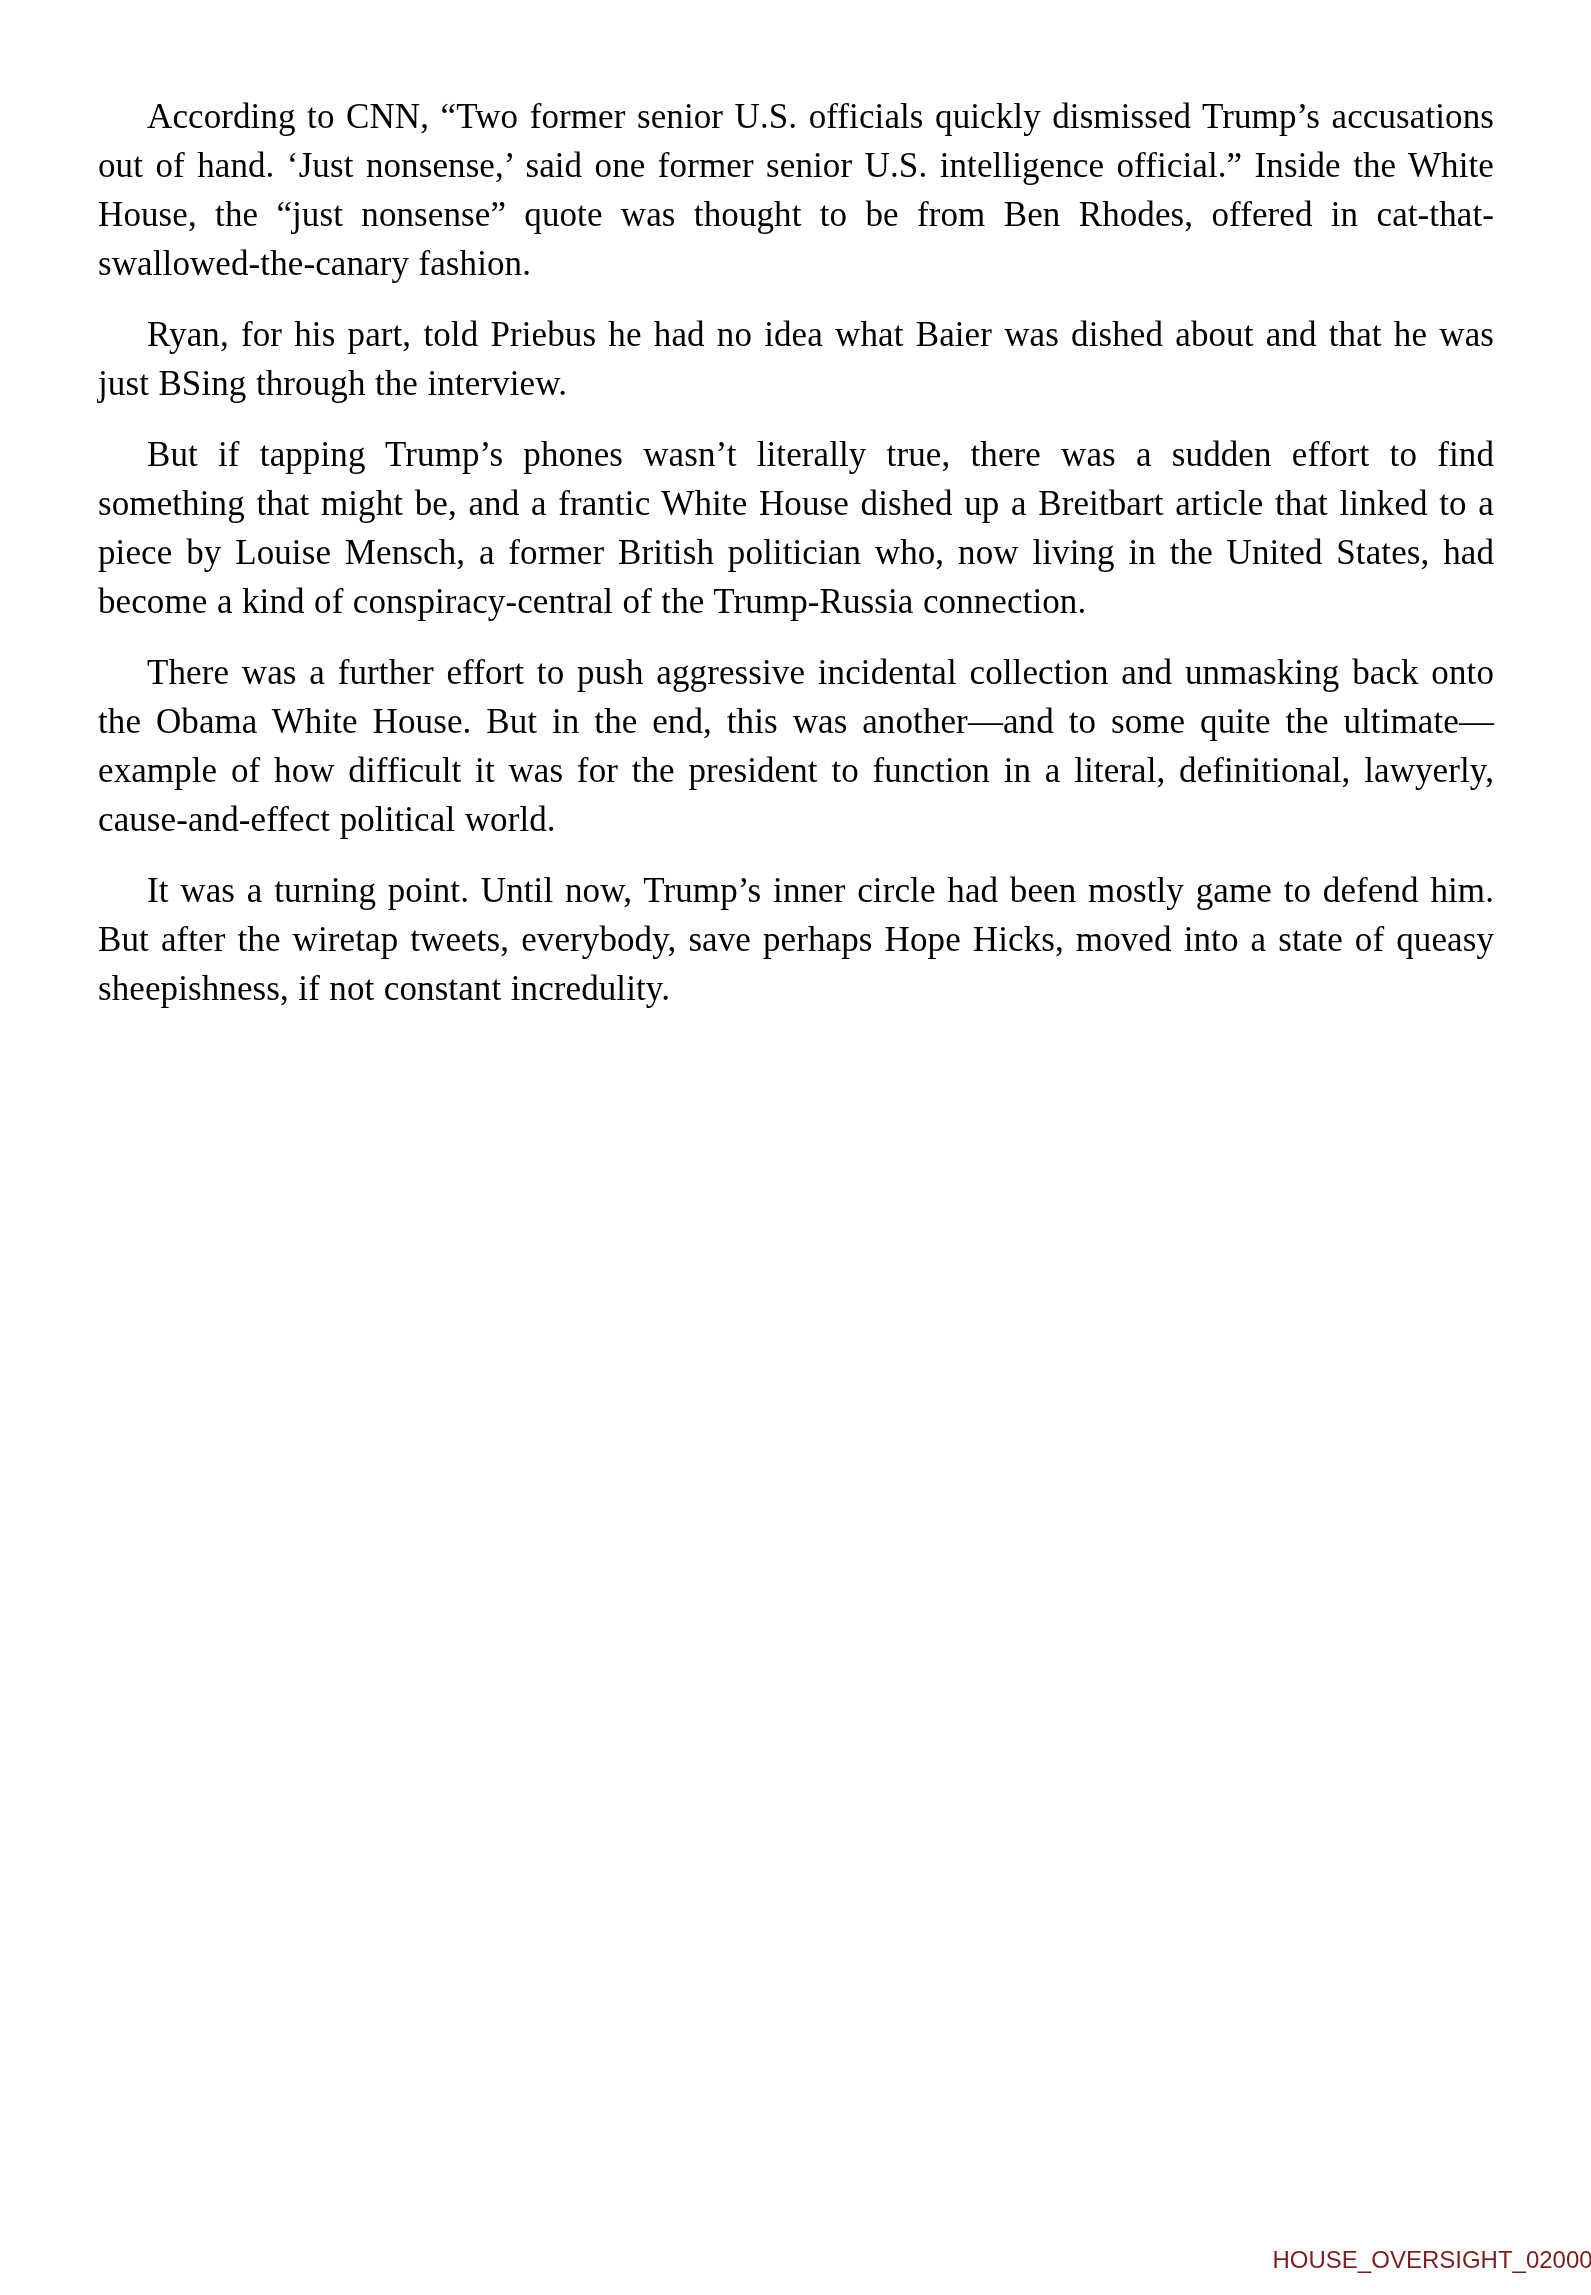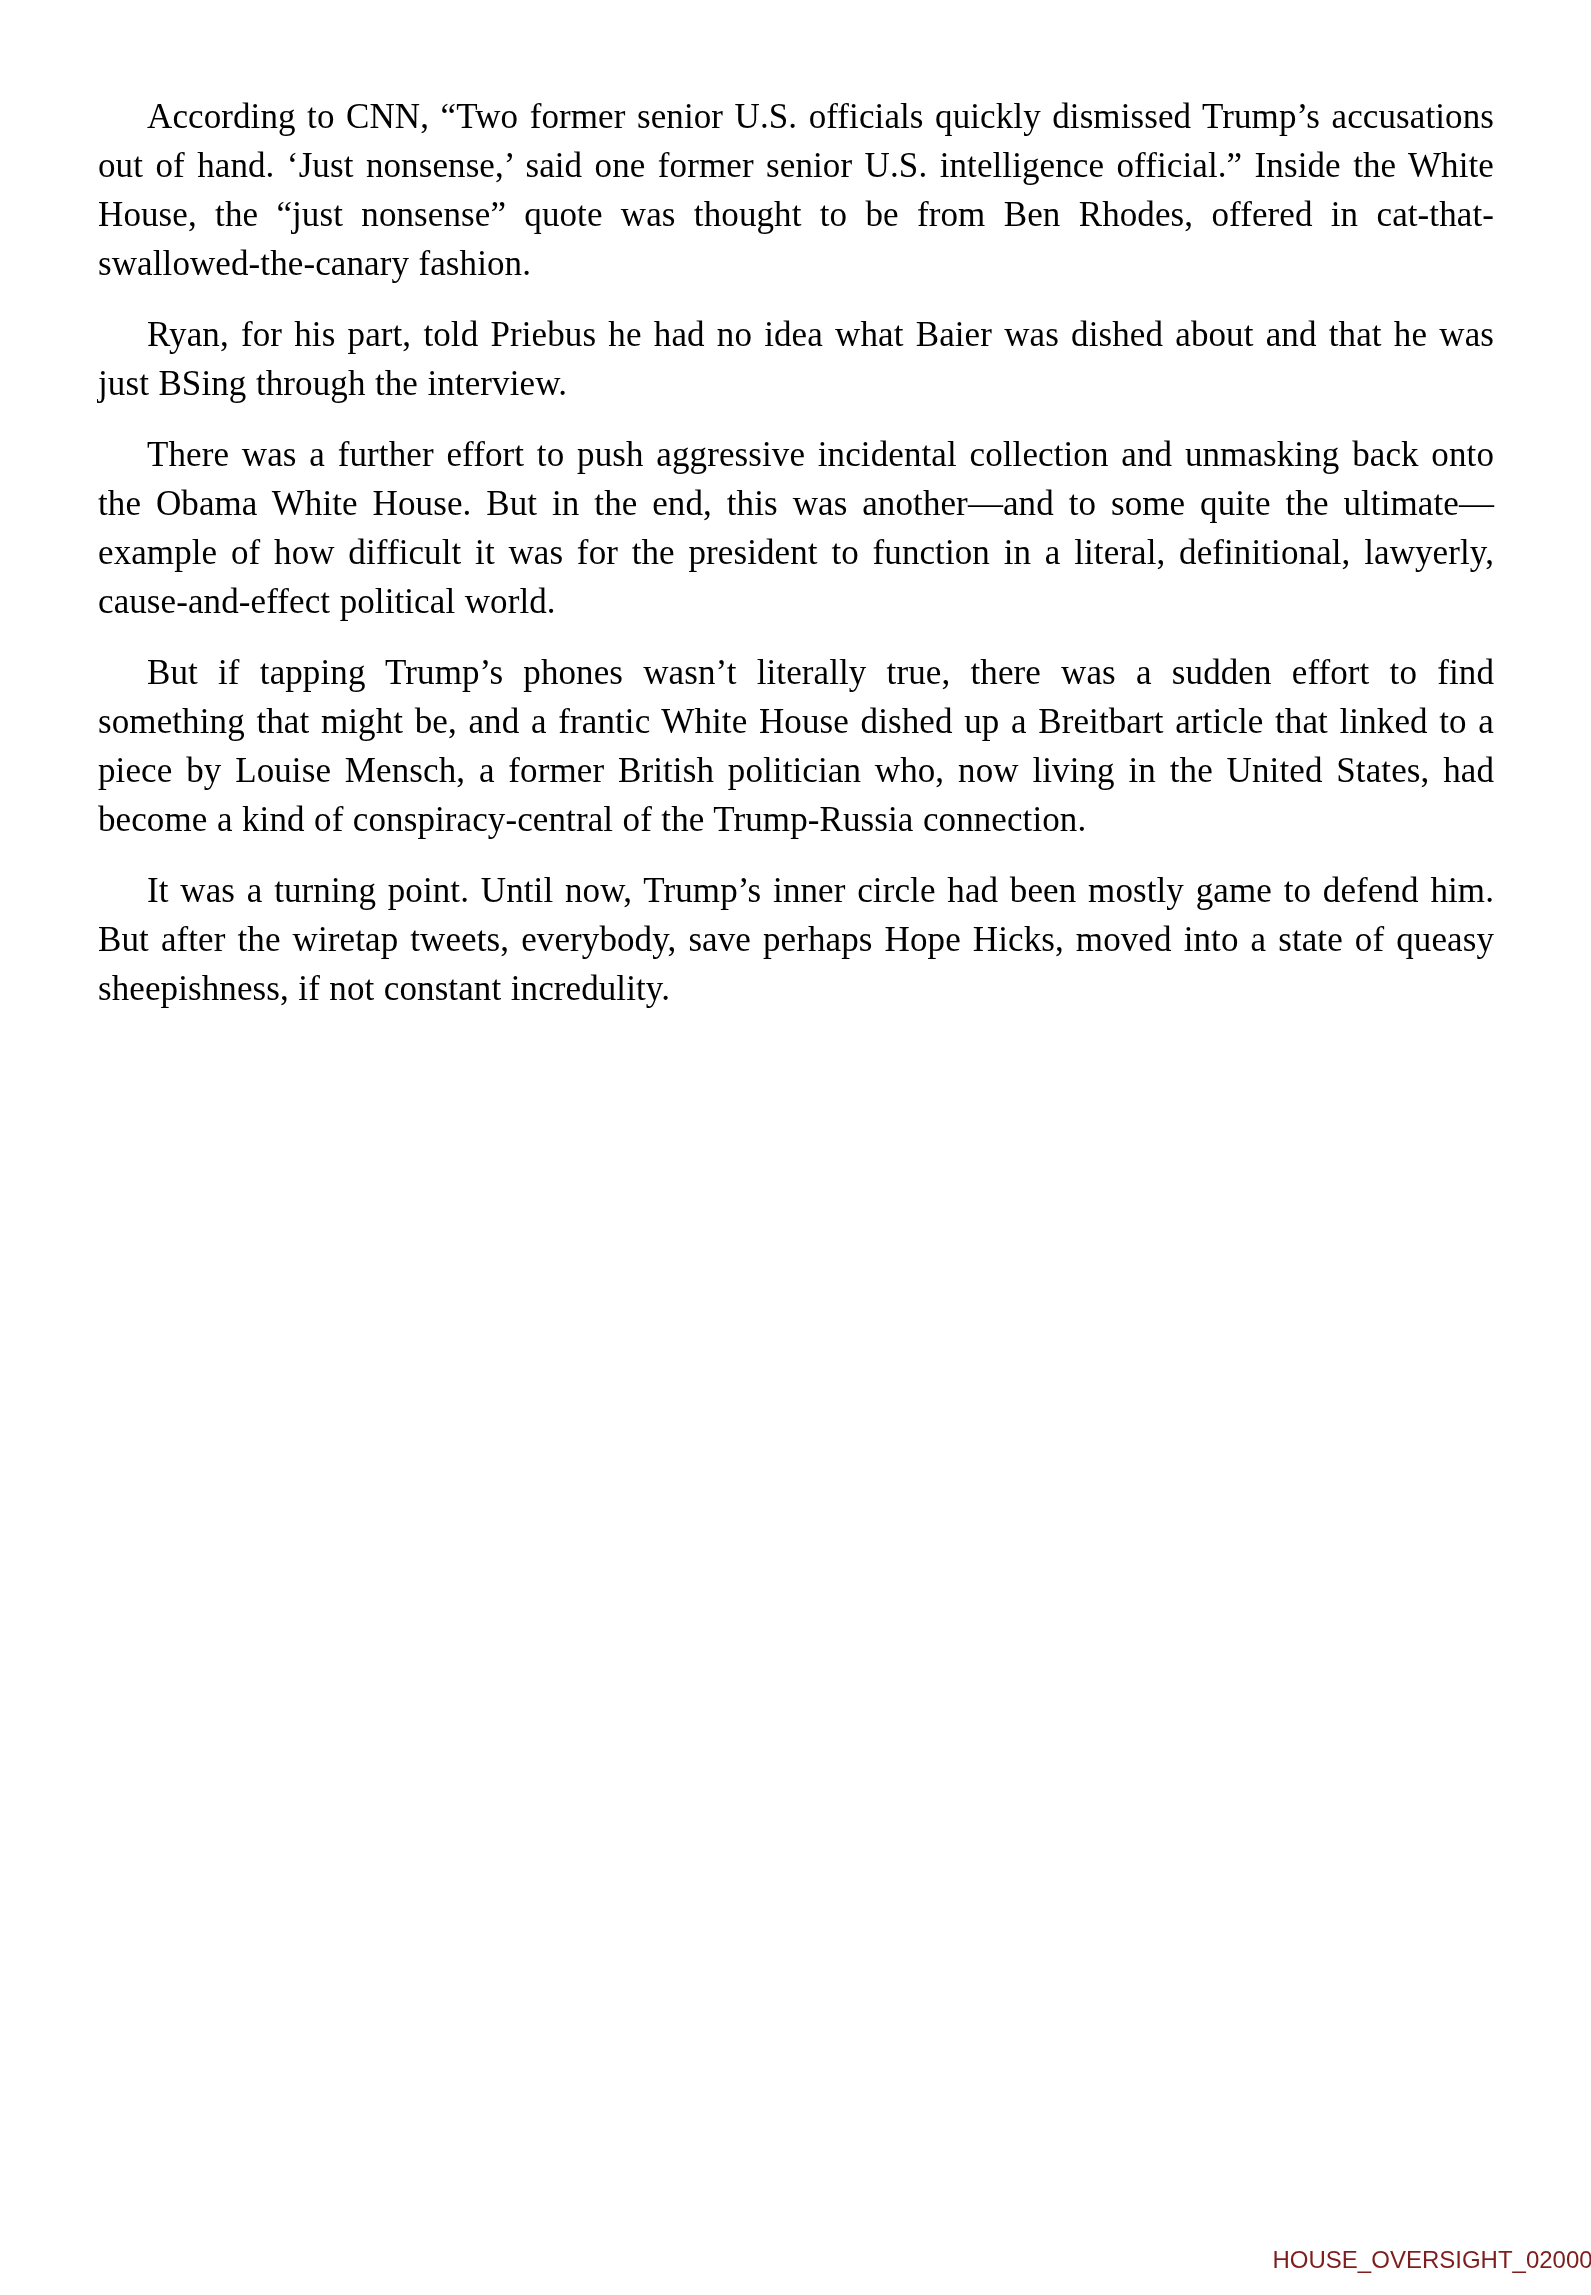--- a/index.html
+++ b/index.html
@@ -44,19 +44,19 @@
     white-space: nowrap;
   }
 </style>
 </head>
 <body>
 
 <div class="page">
   <div class="content">
     <p>According to CNN, “Two former senior U.S. officials quickly dismissed Trump’s accusations out of hand. ‘Just nonsense,’ said one former senior U.S. intelligence official.” Inside the White House, the “just nonsense” quote was thought to be from Ben Rhodes, offered in cat-that-swallowed-the-canary fashion.</p>
     <p>Ryan, for his part, told Priebus he had no idea what Baier was dished about and that he was just BSing through the interview.</p>
+    <p>But if tapping Trump’s phones wasn’t literally true, there was a sudden effort to find something that might be, and a frantic White House dished up a Breitbart article that linked to a piece by Louise Mensch, a former British politician who, now living in the United States, had become a kind of conspiracy-central of the Trump-Russia connection.</p>
     <p>There was a further effort to push aggressive incidental collection and unmasking back onto the Obama White House. But in the end, this was another—and to some quite the ultimate—example of how difficult it was for the president to function in a literal, definitional, lawyerly, cause-and-effect political world.</p>
-    <p>But if tapping Trump’s phones wasn’t literally true, there was a sudden effort to find something that might be, and a frantic White House dished up a Breitbart article that linked to a piece by Louise Mensch, a former British politician who, now living in the United States, had become a kind of conspiracy-central of the Trump-Russia connection.</p>
     <p>It was a turning point. Until now, Trump’s inner circle had been mostly game to defend him. But after the wiretap tweets, everybody, save perhaps Hope Hicks, moved into a state of queasy sheepishness, if not constant incredulity.</p>
   </div>
   <div class="bates">HOUSE_OVERSIGHT_020003</div>
 </div>
 
 
 </body></html>

